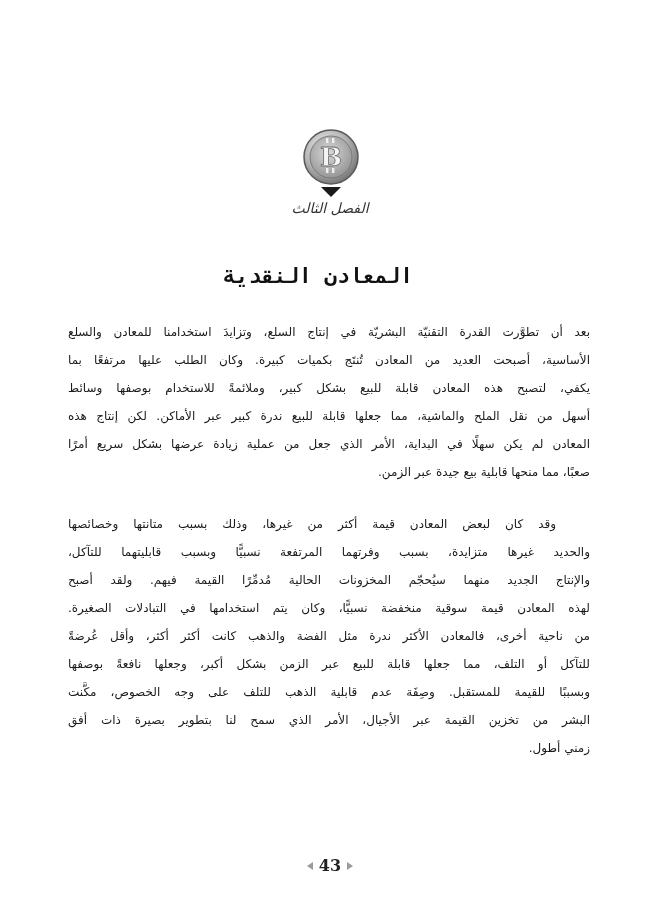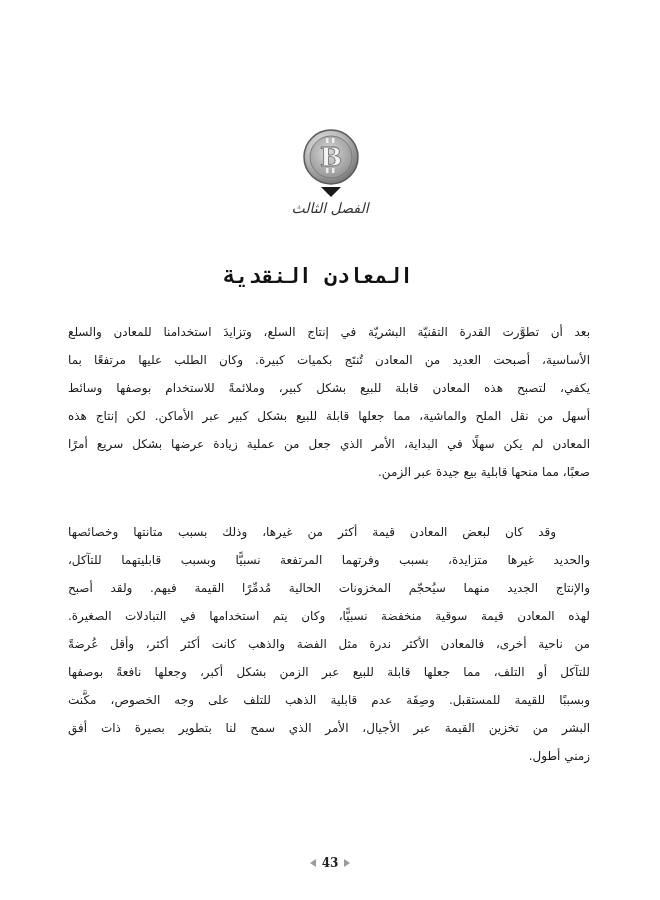--- a/index.html
+++ b/index.html
@@ -63,42 +63,42 @@
       text-align-last: right;
       font-family: "DejaVu Sans", sans-serif;
       font-size: 12px;
       line-height: 28px;
       color: #1a1a1a;
     }
     .para {
       margin: 0;
     }
     .para + .para {
-      margin-top: 32px;
+      margin-top: 24px;
     }
     .para .line {
       display: block;
       text-align: justify;
       text-align-last: justify;
       white-space: nowrap;
     }
     .para .line.last {
       text-align-last: right;
     }
     .para.indent .line:first-child {
       padding-right: 34px;
     }
     .page-number {
       position: absolute;
       left: 280px;
       width: 100px;
       top: 856px;
       text-align: center;
       font-family: "DejaVu Serif", serif;
-      font-size: 12px;
+      font-size: 16px;
       font-weight: bold;
       color: #222;
       display: flex;
       justify-content: center;
       align-items: center;
       gap: 6px;
     }
     .arrow {
       display: inline-block;
       width: 0; height: 0;
@@ -136,21 +136,21 @@
   </svg>
 
   <div class="chapter-label">الفصل الثالث</div>
   <div class="chapter-title">المعادن النقدية</div>
 
   <div class="body-text">
     <div class="para">
       <span class="line">بعد أن تطوَّرت القدرة التقنيّة البشريّة في إنتاج السلع، وتزايدَ استخدامنا للمعادن والسلع</span>
       <span class="line">الأساسية، أصبحت العديد من المعادن تُنتَج بكميات كبيرة. وكان الطلب عليها مرتفعًا بما</span>
       <span class="line">يكفي، لتصبح هذه المعادن قابلة للبيع بشكل كبير، وملائمةً للاستخدام بوصفها وسائط</span>
-      <span class="line">أسهل من نقل الملح والماشية، مما جعلها قابلة للبيع بشكل كبير عبر الأماكن. لكن إنتاج هذه</span>
+      <span class="line">أسهل من نقل الملح والماشية، مما جعلها قابلة للبيع ندرة كبير عبر الأماكن. لكن إنتاج هذه</span>
       <span class="line">المعادن لم يكن سهلًا في البداية، الأمر الذي جعل من عملية زيادة عرضها بشكل سريع أمرًا</span>
       <span class="line last">صعبًا، مما منحها قابلية بيع جيدة عبر الزمن.</span>
     </div>
     <div class="para indent">
       <span class="line">وقد كان لبعض المعادن قيمة أكثر من غيرها، وذلك بسبب متانتها وخصائصها</span>
       <span class="line">والحديد غيرها متزايدة، بسبب وفرتهما المرتفعة نسبيًّا وبسبب قابليتهما للتآكل،</span>
       <span class="line">والإنتاج الجديد منهما سيُحجّم المخزونات الحالية مُدمِّرًا القيمة فيهم. ولقد أصبح</span>
       <span class="line">لهذه المعادن قيمة سوقية منخفضة نسبيًّا، وكان يتم استخدامها في التبادلات الصغيرة.</span>
       <span class="line">من ناحية أخرى، فالمعادن الأكثر ندرة مثل الفضة والذهب كانت أكثر أكثر، وأقل عُرضةً</span>
       <span class="line">للتآكل أو التلف، مما جعلها قابلة للبيع عبر الزمن بشكل أكبر، وجعلها نافعةً بوصفها</span>

